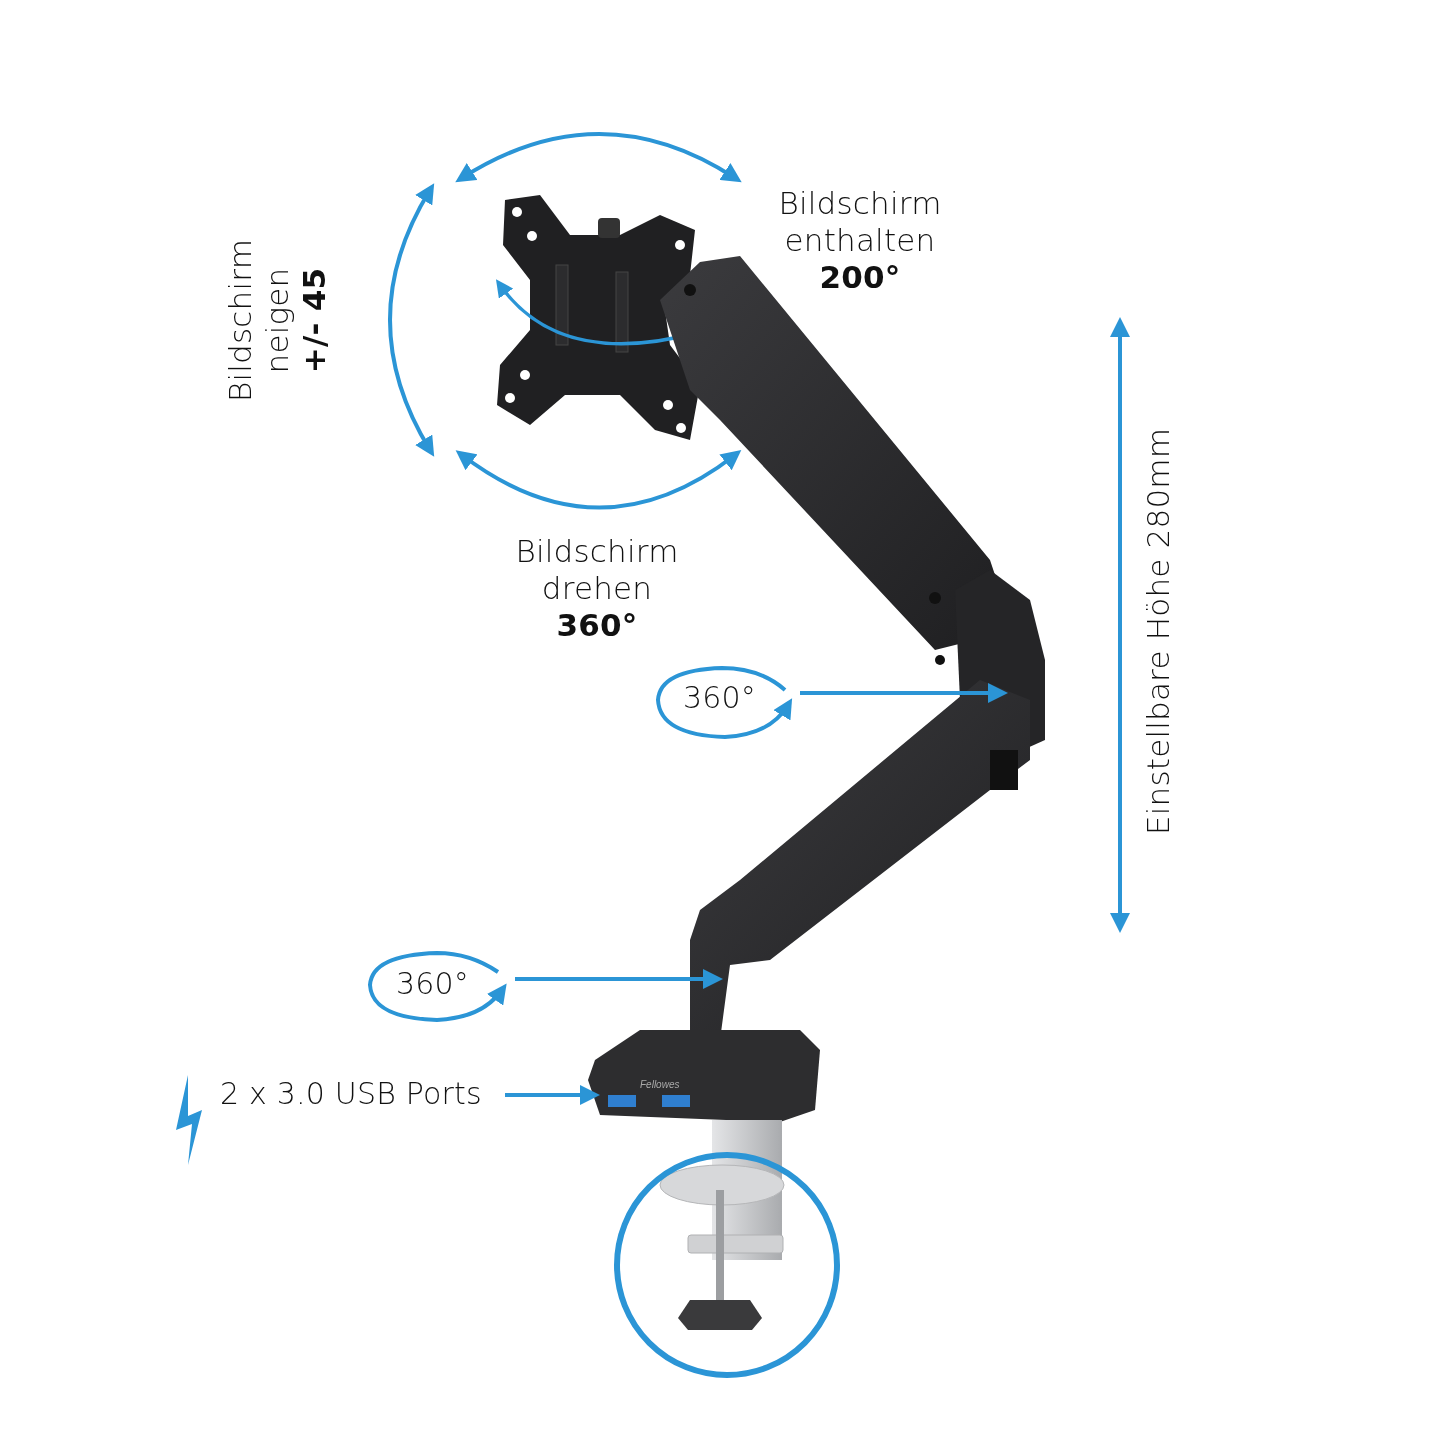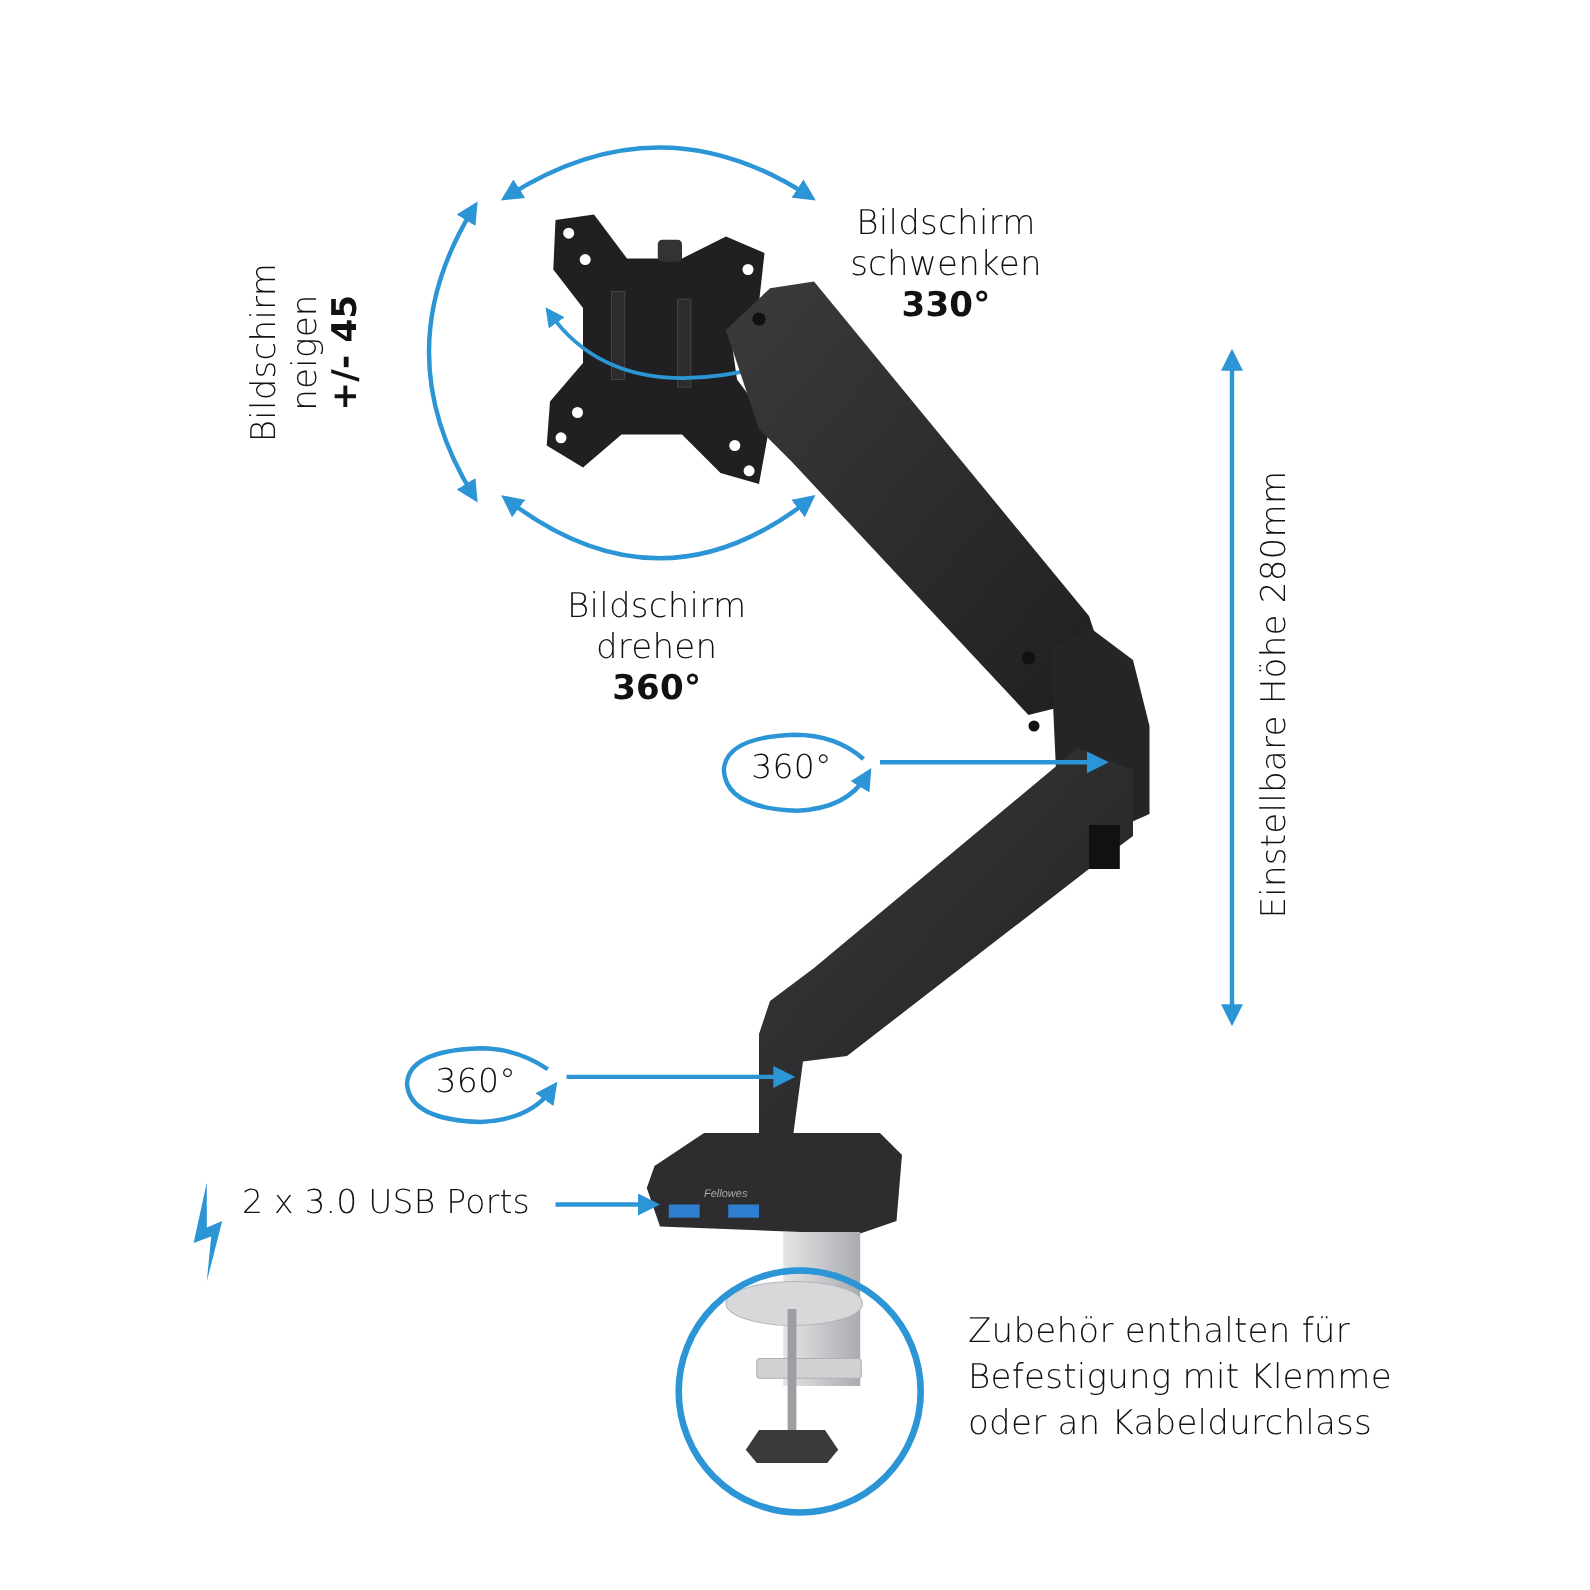--- a/index.html
+++ b/index.html
@@ -111,37 +111,32 @@
   </svg>
 
   <div class="lbl vert" style="left:222px; top:402px; font-size:31px; text-align:center;">
     <span>Bildschirm</span>
     <span>neigen</span>
     <span class="b">+/- 45</span>
   </div>
 
   <div class="lbl center" style="left:760px; top:185px; width:200px; font-size:31px;">
     <span>Bildschirm</span>
-    <span>schwenken</span>
-    <span class="b">330°</span>
+    <span>enthalten</span>
+    <span class="b">200°</span>
   </div>
 
   <div class="lbl center" style="left:497px; top:533px; width:200px; font-size:31px;">
     <span>Bildschirm</span>
     <span>drehen</span>
     <span class="b">360°</span>
   </div>
 
   <div class="lbl" style="left:683px; top:680px; font-size:30px;">360°</div>
   <div class="lbl" style="left:396px; top:966px; font-size:30px;">360°</div>
 
   <div class="lbl vert" style="left:1140px; top:835px; font-size:31px;">Einstellbare Höhe 280mm</div>
 
   <div class="lbl" style="left:220px; top:1076px; font-size:30px;">
     <span>2 x 3.0 USB Ports</span>
   </div>
 
-  <div class="lbl" style="left:880px; top:1190px; font-size:31px; line-height:1.35;">
-    <span>Zubehör enthalten für</span>
-    <span>Befestigung mit Klemme</span>
-    <span>oder an Kabeldurchlass</span>
-  </div>
 </div>
 
 </body></html>

